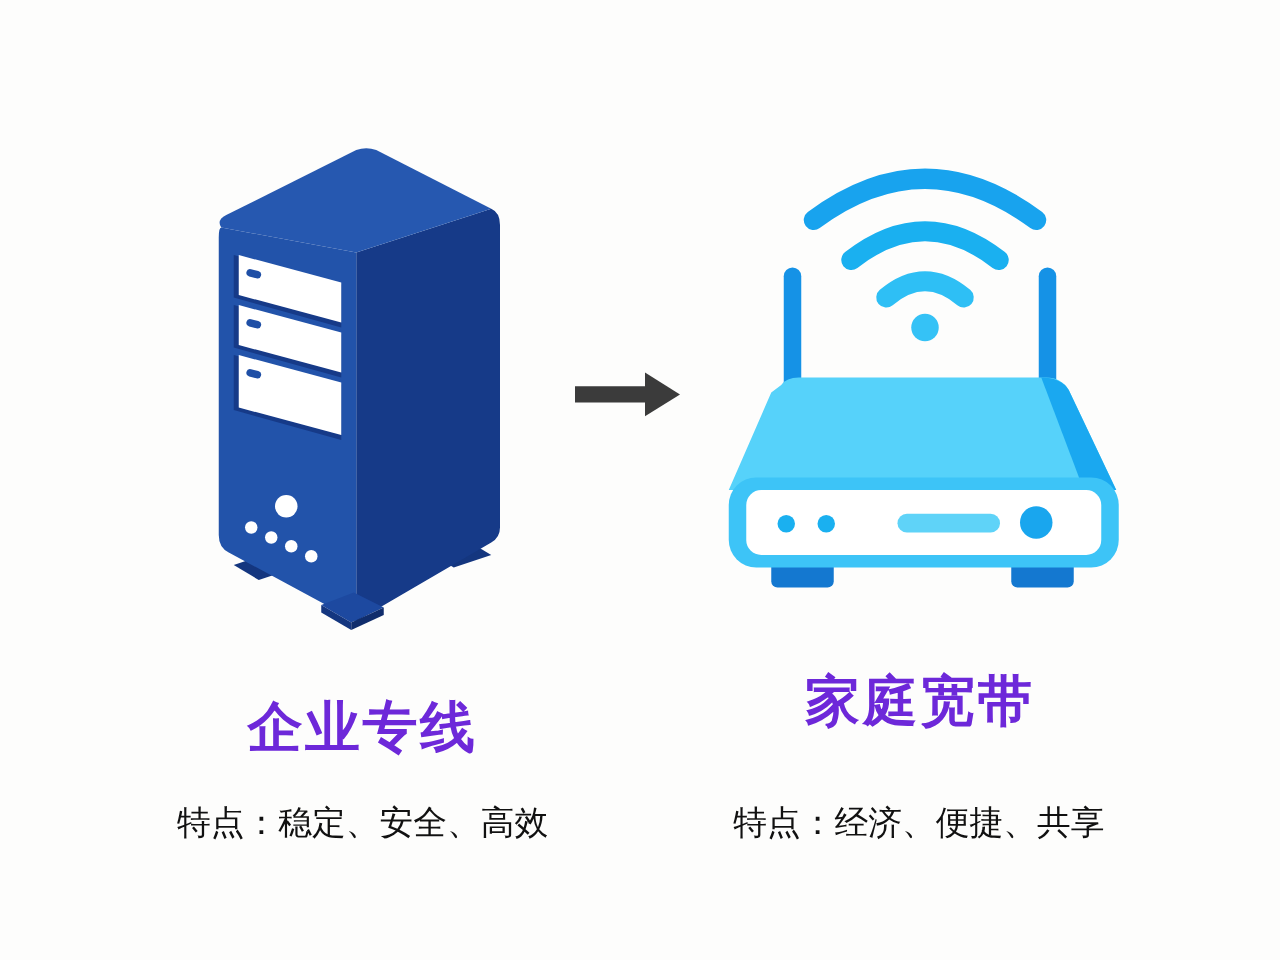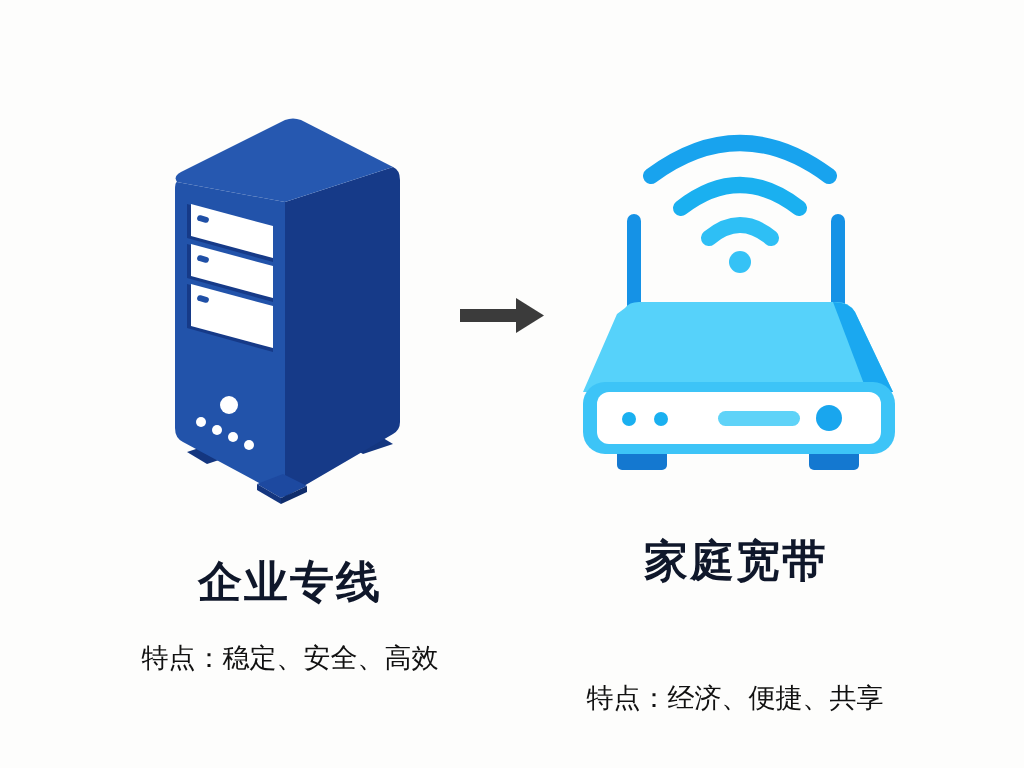--- a/index.html
+++ b/index.html
@@ -4,21 +4,21 @@
   <style>
     html, body { margin: 0; padding: 0; }
     body {
       width: 1024px; height: 768px; overflow: hidden;
       background: #fdfdfc;
       font-family: "DejaVu Sans", "Liberation Sans", sans-serif;
       position: relative;
     }
     .icon-svg { position: absolute; }
     .title {
-      position: absolute; font-size: 44px; font-weight: bold; color: #0f172a;
+      position: absolute; font-size: 44px; font-weight: bold; color: #6d28d9;
       text-align: center; letter-spacing: 2px; white-space: nowrap;
     }
     .features {
       position: absolute; font-size: 27px; color: #111; text-align: center;
       white-space: nowrap;
     }
   </style>
 </head>
 <body>
 
@@ -87,15 +87,15 @@
   <rect x="143" y="281" width="82" height="15" rx="7.5" fill="#5fd3f8"></rect>
   <circle cx="254" cy="288" r="13" fill="#19a6ee"></circle>
 </svg>
 
 <div class="title" style="left:140px; top:553px; width:300px;">企业专线</div>
 <div class="features" style="left:80px; top:640px; width:420px;">
   <span>特点：</span><span>稳定、安全、高效</span>
 </div>
 
 <div class="title" style="left:586px; top:532px; width:300px;">家庭宽带</div>
-<div class="features" style="left:525px; top:640px; width:420px;margin-top:40px;">
+<div class="features" style="left:525px; top:640px; width:420px;">
   <span>特点：</span><span>经济、便捷、共享</span>
 </div>
 
 </body></html>

